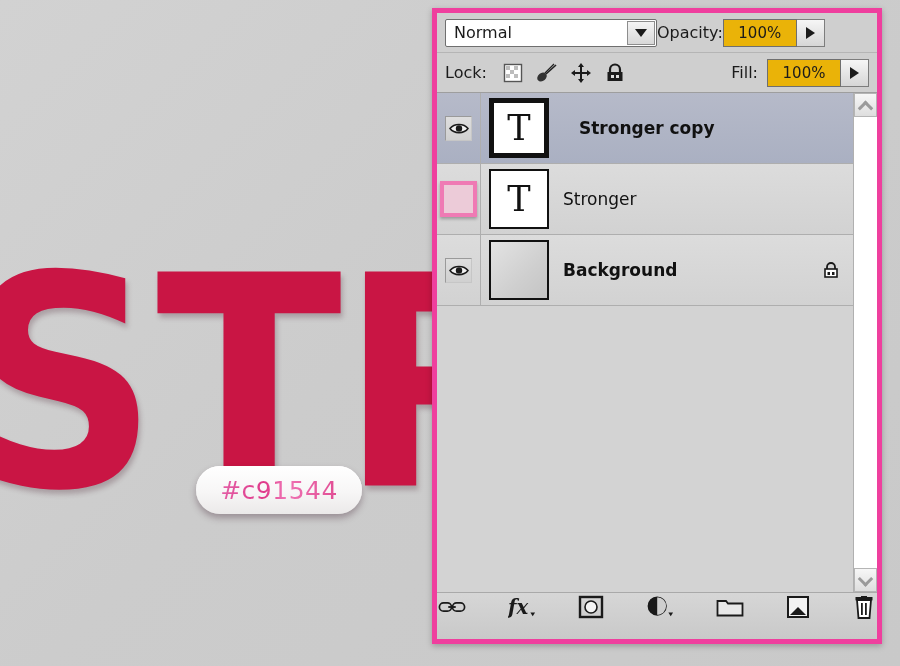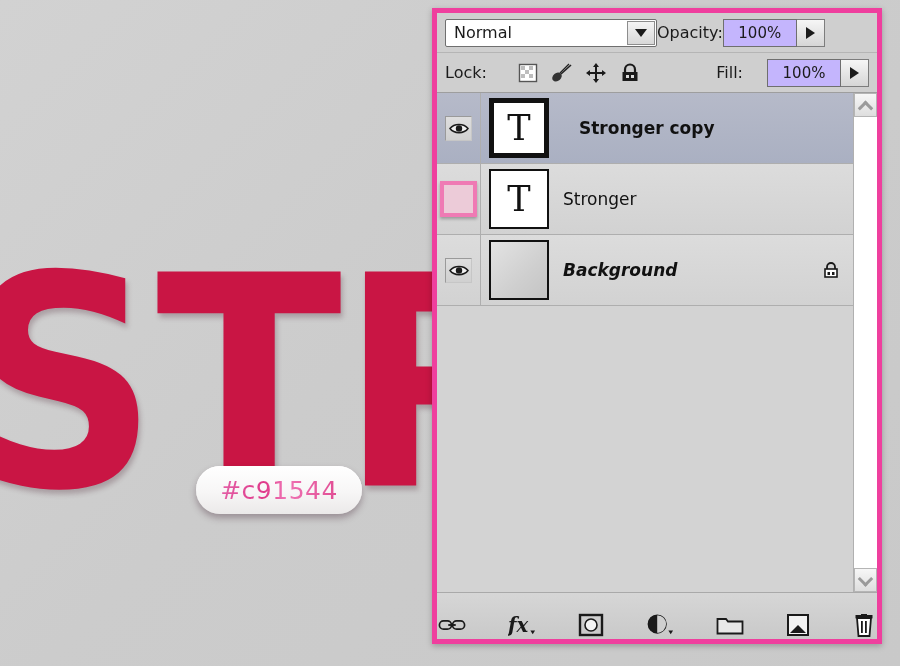--- a/index.html
+++ b/index.html
@@ -170,21 +170,21 @@
     border-top: 8px solid #1b1b1b;
   }
   .field-label {
     font-size: 16px;
     font-family: "DejaVu Sans", sans-serif;
     white-space: nowrap;
   }
   .num-field {
     height: 28px;
     width: 74px;
-    background: #c4b5fd;
+    background: #eab308;
     border: 1px solid #6f6f6f;
     display: flex;
     align-items: center;
     justify-content: center;
     font-size: 15px;
     font-family: "DejaVu Sans", sans-serif;
   }
   .stepper-btn {
     height: 28px; width: 28px;
     background: linear-gradient(180deg,#f6f6f6 0%,#d6d6d6 100%);
@@ -200,21 +200,21 @@
   }
   .num-group { display: flex; align-items: center; }
 
   
   #lock-row {
     height: 40px;
     background: #cfcfcf;
     display: flex;
     align-items: center;
     padding: 0 8px;
-    gap: 24px;
+    gap: 9px;
     border-bottom: 1px solid #9e9e9e;
     flex: 0 0 auto;
   }
   .lock-icons { display: flex; align-items: center; gap: 12px; margin-left: 6px; }
   .lock-ico { width: 22px; height: 22px; display: flex; align-items: center; justify-content: center; }
   .spacer { flex: 1 1 auto; }
 
   
   #layer-list-wrap {
     flex: 1 1 auto;
@@ -285,21 +285,21 @@
     border-width: 2px;
   }
   .layer-name {
     flex: 1 1 auto;
     font-size: 17px;
     font-family: "DejaVu Sans", sans-serif;
     padding-left: 6px;
     color: #111;
   }
   .layer-name.bold { font-weight: bold; margin-left: 16px; }
-  .layer-name.italic { font-style: italic; font-weight: bold; }
+  .layer-name.italic { font-weight: bold; }
   .lock-badge {
     width: 44px;
     display: flex;
     align-items: center;
     justify-content: center;
   }
 
   
   #layer-scrollbar {
     width: 24px;
@@ -322,21 +322,21 @@
   }
   .chev.up { transform: rotate(45deg) translate(2px,2px); }
   .chev.down { transform: rotate(-135deg) translate(1px,1px); }
   .scroll-track { flex: 1 1 auto; background: #ffffff; }
 
   
   #panel-toolbar {
     height: 46px;
     background: linear-gradient(180deg,#d6d6d6 0%,#c9c9c9 100%);
     display: flex;
-    align-items: flex-end;
+    align-items: flex-start;
     justify-content: center;
     gap: 42px;
     padding: 0 16px;
     flex: 0 0 auto;
   }
   .tool-ico {
     width: 28px; height: 28px;
     display: flex; align-items: center; justify-content: center;
   }
 </style>

